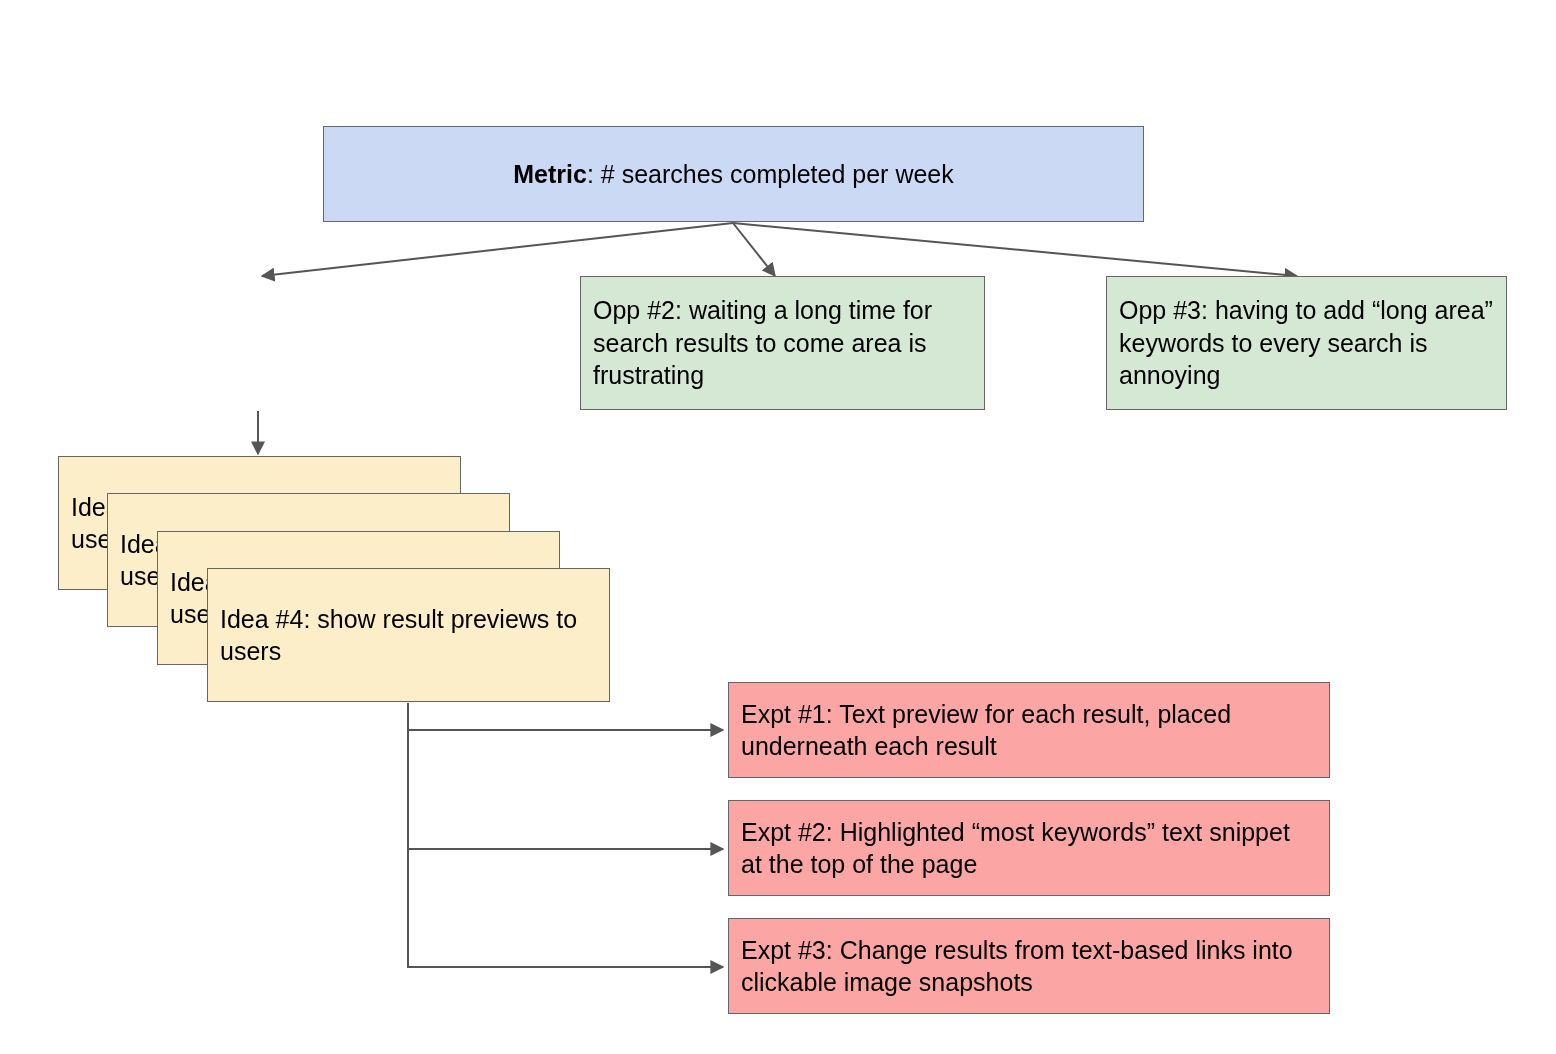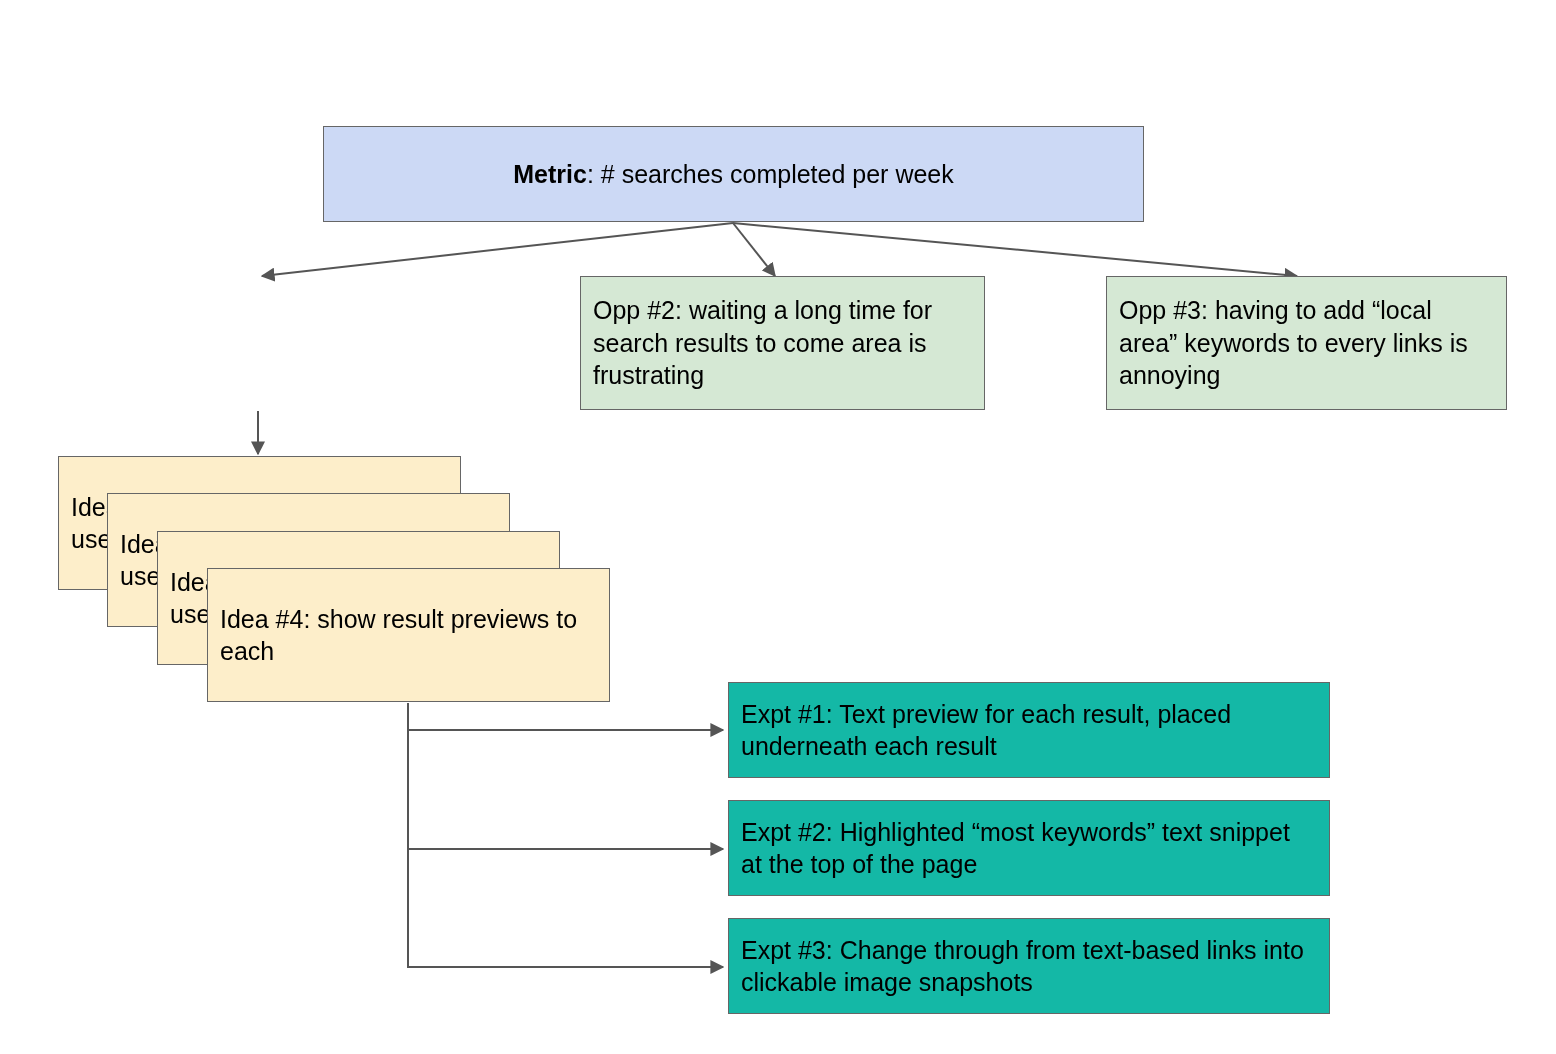--- a/index.html
+++ b/index.html
@@ -73,21 +73,21 @@
     padding: 0 12px;
     align-items: center;
   }
   .idea-1 { left: 58px;  top: 456px; width: 403px; height: 134px; z-index: 1; }
   .idea-2 { left: 107px; top: 493px; width: 403px; height: 134px; z-index: 2; }
   .idea-3 { left: 157px; top: 531px; width: 403px; height: 134px; z-index: 3; }
   .idea-4 { left: 207px; top: 568px; width: 403px; height: 134px; z-index: 4; }
 
   
   .expt {
-    background: #14b8a6;
+    background: #fca5a5;
     font-size: 25px;
     padding: 0 12px;
   }
   .expt-1 { left: 728px; top: 682px; width: 602px; height: 96px; }
   .expt-2 { left: 728px; top: 800px; width: 602px; height: 96px; }
   .expt-3 { left: 728px; top: 918px; width: 602px; height: 96px; }
 </style>
 </head>
 <body>
 
@@ -116,39 +116,39 @@
   </svg>
 
   <div class="node metric">
     <span class="node-text"><b>Metric</b><span>: # searches completed per week</span></span>
   </div>
 
   <div class="node opp opp-2">
     <span class="node-text">Opp #2: waiting a long time for search results to come area is frustrating</span>
   </div>
   <div class="node opp opp-3">
-    <span class="node-text">Opp #3: having to add “local area” keywords to every links is annoying</span>
+    <span class="node-text">Opp #3: having to add “long area” keywords to every search is annoying</span>
   </div>
 
   <div class="node idea idea-1">
     <span class="node-text">Idea #1: show result previews to users</span>
   </div>
   <div class="node idea idea-2">
     <span class="node-text">Idea #2: show result previews to users</span>
   </div>
   <div class="node idea idea-3">
     <span class="node-text">Idea #3: show result previews to users</span>
   </div>
   <div class="node idea idea-4">
-    <span class="node-text">Idea #4: show result previews to each</span>
+    <span class="node-text">Idea #4: show result previews to users</span>
   </div>
 
   <div class="node expt expt-1">
     <span class="node-text">Expt #1: Text preview for each result, placed underneath each result</span>
   </div>
   <div class="node expt expt-2">
     <span class="node-text">Expt #2: Highlighted “most keywords” text snippet at the top of the page</span>
   </div>
   <div class="node expt expt-3">
-    <span class="node-text">Expt #3: Change through from text-based links into clickable image snapshots</span>
+    <span class="node-text">Expt #3: Change results from text-based links into clickable image snapshots</span>
   </div>
 
 </div>
 
 </body></html>

